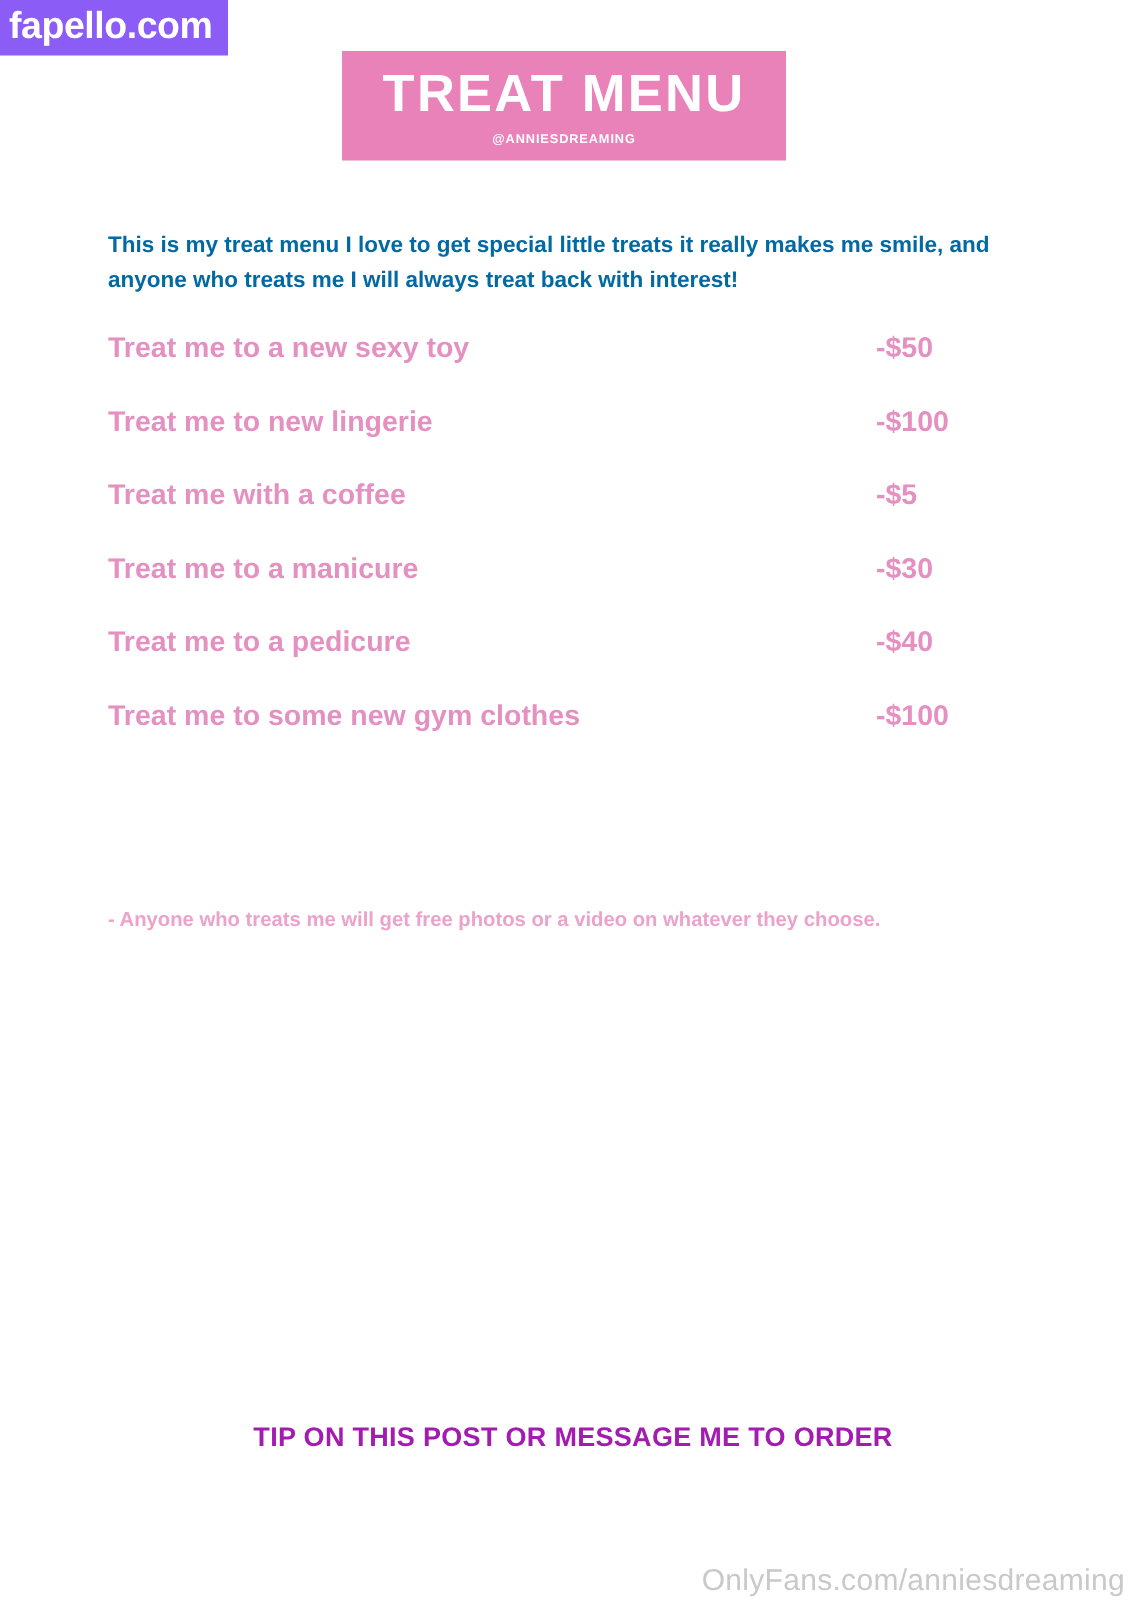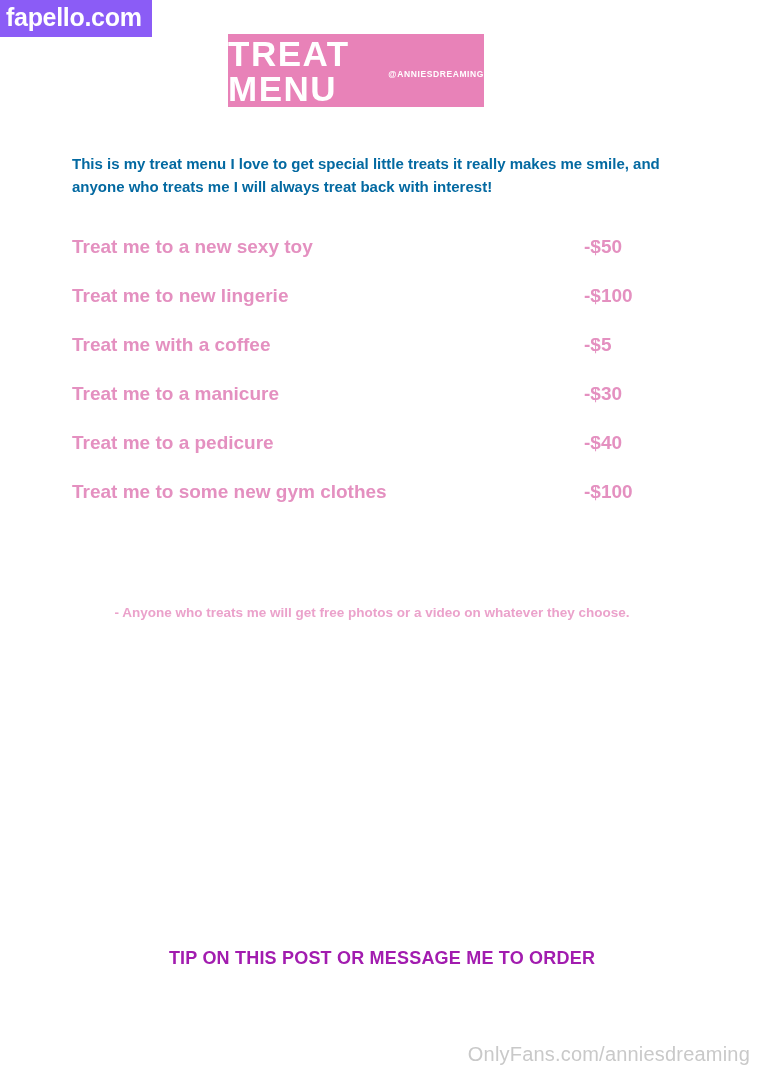--- a/index.html
+++ b/index.html
@@ -27,25 +27,25 @@
     letter-spacing: -0.3px;
     padding: 5px 10px 7px 6px;
     line-height: 1;
   }
 
   
   .title-banner {
     position: absolute;
     top: 34px;
     left: 228px;
-    width: 256px;
+    width: 296px;
     height: 73px;
     background: #e882b8;
     display: flex;
-    flex-direction: row;
+    flex-direction: column;
     align-items: center;
     justify-content: center;
   }
   .title-banner .title-text {
     color: #ffffff;
     font-size: 35px;
     font-weight: 700;
     letter-spacing: 1.5px;
     line-height: 1;
   }
@@ -71,21 +71,21 @@
 
   
   .items {
     position: absolute;
     top: 222px;
     left: 72px;
     width: 620px;
   }
   .item-row {
     display: flex;
-    align-items: center;
+    align-items: flex-start;
     height: 49px;
   }
   .item-label {
     color: #e490c0;
     font-size: 19px;
     font-weight: 700;
     width: 512px;
   }
   .item-price {
     color: #e490c0;
@@ -97,21 +97,21 @@
   
   .footnote {
     position: absolute;
     top: 602px;
     left: 72px;
     width: 600px;
     color: #eba2cb;
     font-size: 13.5px;
     font-weight: 700;
     line-height: 1.6;
-    text-align: center;
+    text-align: left;
   }
 
   
   .cta {
     position: absolute;
     top: 948px;
     left: 0;
     width: 764px;
     text-align: center;
     color: #a21caf;

